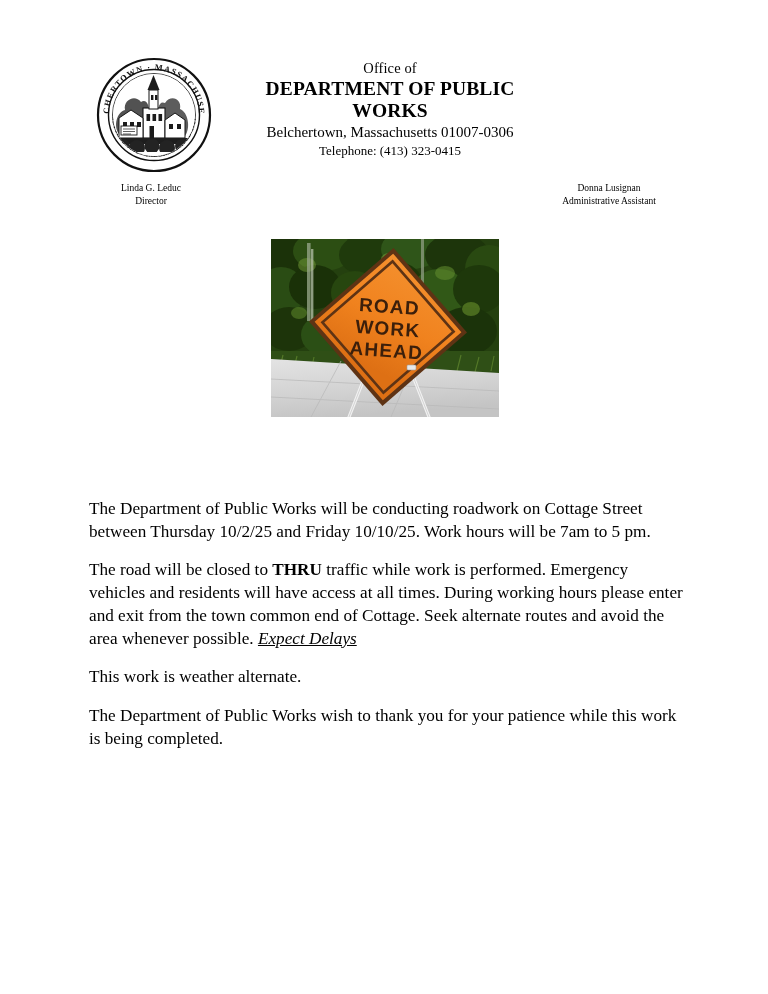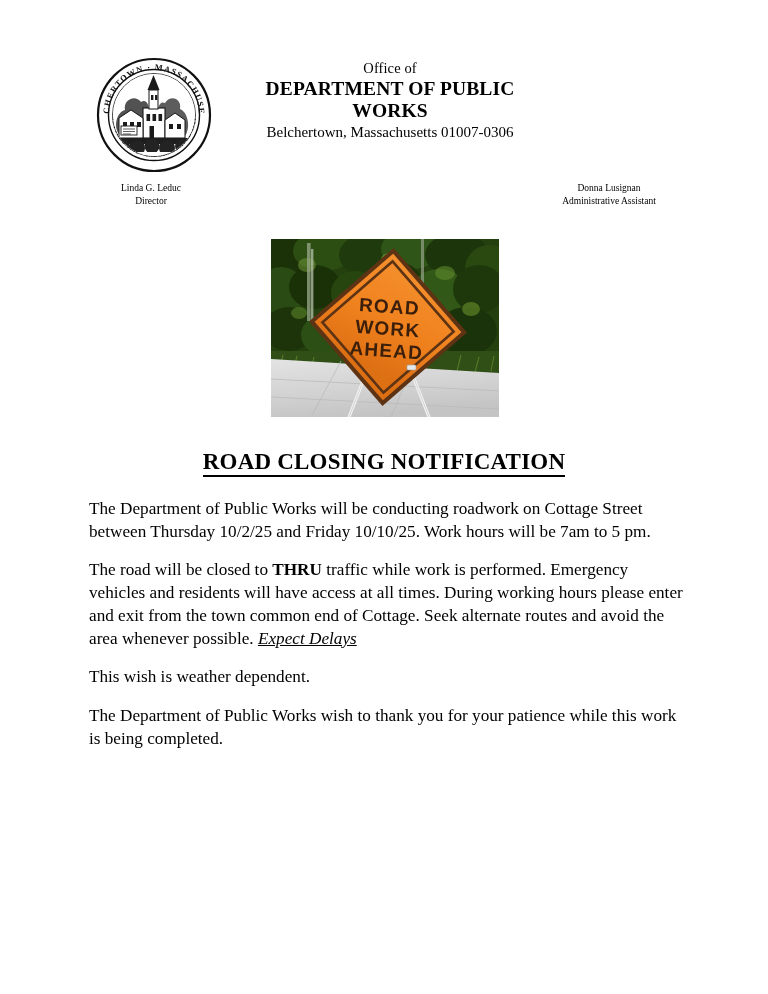--- a/index.html
+++ b/index.html
@@ -209,20 +209,21 @@
             <line x1="30" y1="78" x2="38" y2="78"></line>
           </g>
         </g>
       </svg>
     </div>
 
     <div class="hd-text">
       <div class="hd-office">Office of</div>
       <div class="hd-dept">DEPARTMENT OF PUBLIC WORKS</div>
       <div class="hd-addr2">Belchertown, Massachusetts 01007-0306</div>
+      <div class="hd-phone">Telephone:  (413) 323-0415</div>
     </div>
   </div>
 
   <div class="staff-left">
     <div>Linda G. Leduc</div>
     <div>Director</div>
   </div>
 
   <div class="staff-right">
     <div>Donna Lusignan</div>
@@ -317,28 +318,25 @@
           <text x="0" y="-14">ROAD</text>
           <text x="0" y="8">WORK</text>
           <text x="0" y="30">AHEAD</text>
         </g>
       </g>
 
       <rect x="136" y="126" width="9" height="5" rx="1" fill="#e8e8e8" stroke="#9e9e9e" stroke-width="0.6"></rect>
     </svg>
   </div>
 
-  <div class="doc-title">
-    <span>ROAD CLOSING NOTIFICATION</span>
-  </div>
 
   <div class="body-copy">
 
     <p>The Department of Public Works will be conducting roadwork on Cottage Street between Thursday 10/2/25 and Friday 10/10/25. Work hours will be 7am to 5 pm.</p>
 
     <p><span>The road will be closed to </span><b class="thru">THRU</b><span> traffic while work is performed. Emergency vehicles and residents will have access at all times. During working hours please enter and exit from the town common end of Cottage.  Seek alternate routes and avoid the area whenever possible.  </span><span class="expect">Expect Delays</span></p>
 
-    <p>This wish is weather dependent.</p>
+    <p>This work is weather alternate.</p>
 
     <p>The Department of Public Works wish to thank you for your patience while this work is being completed.</p>
   </div>
 
 </div>
 
 </body></html>

